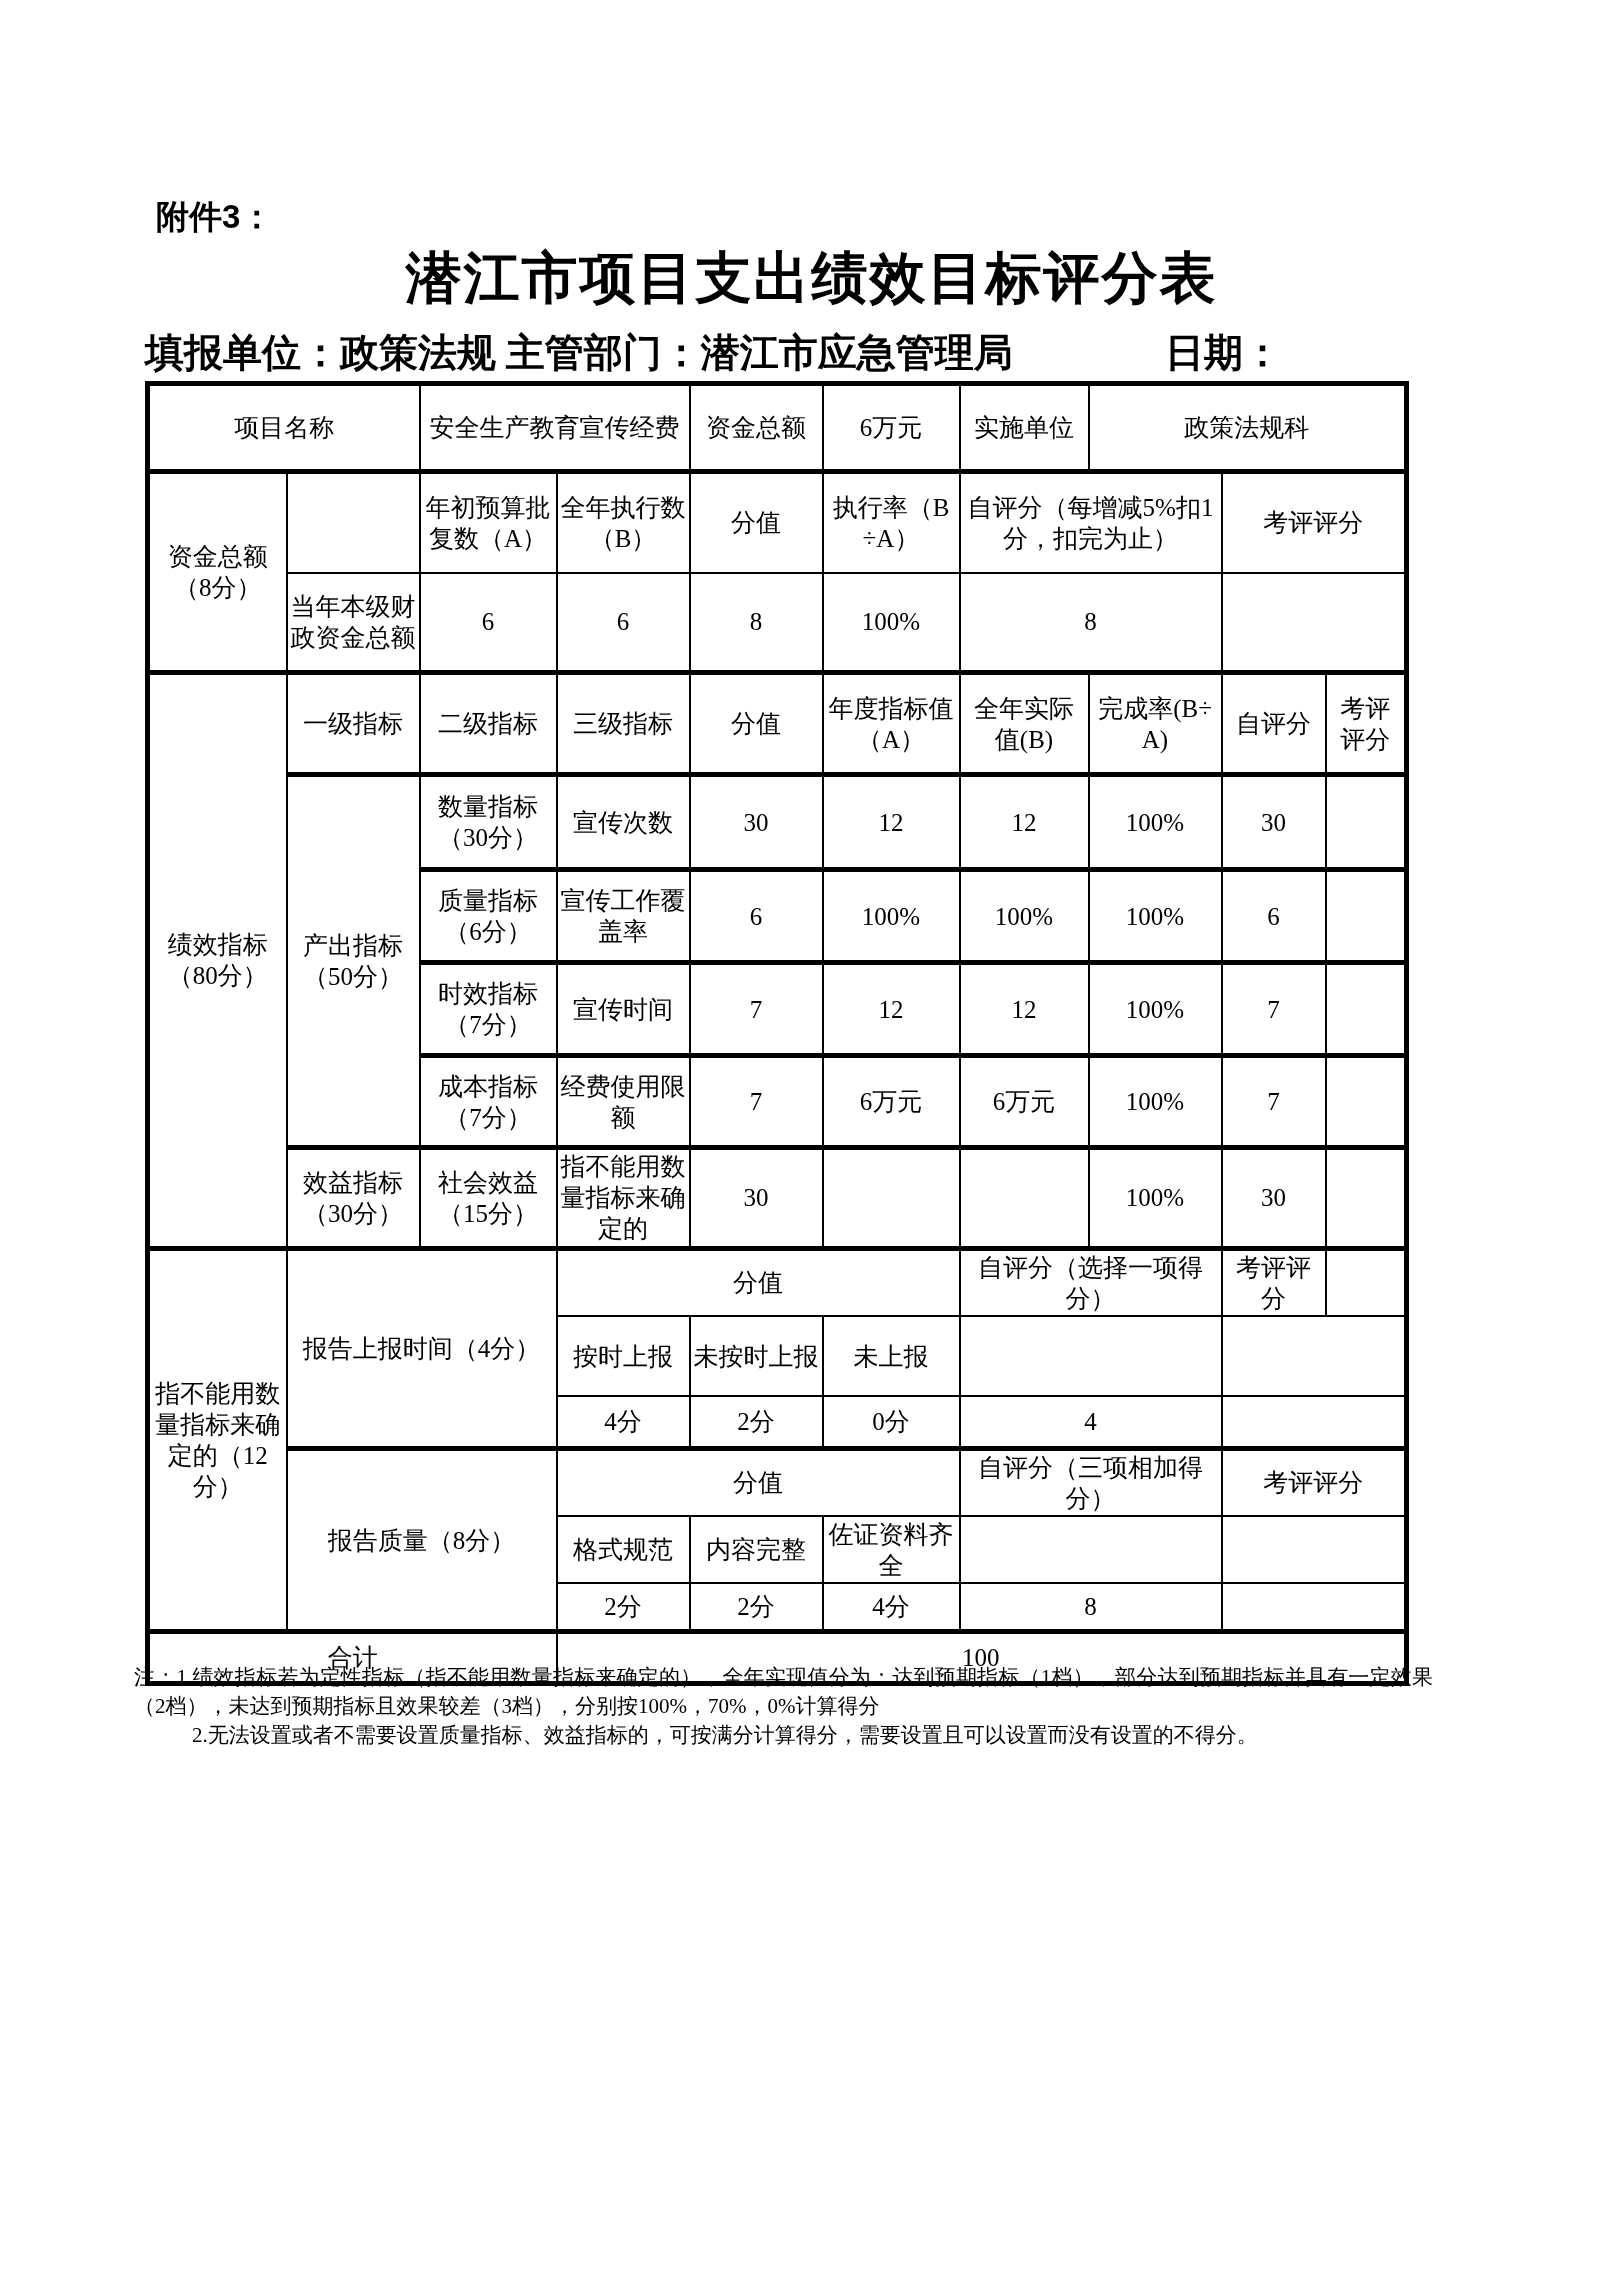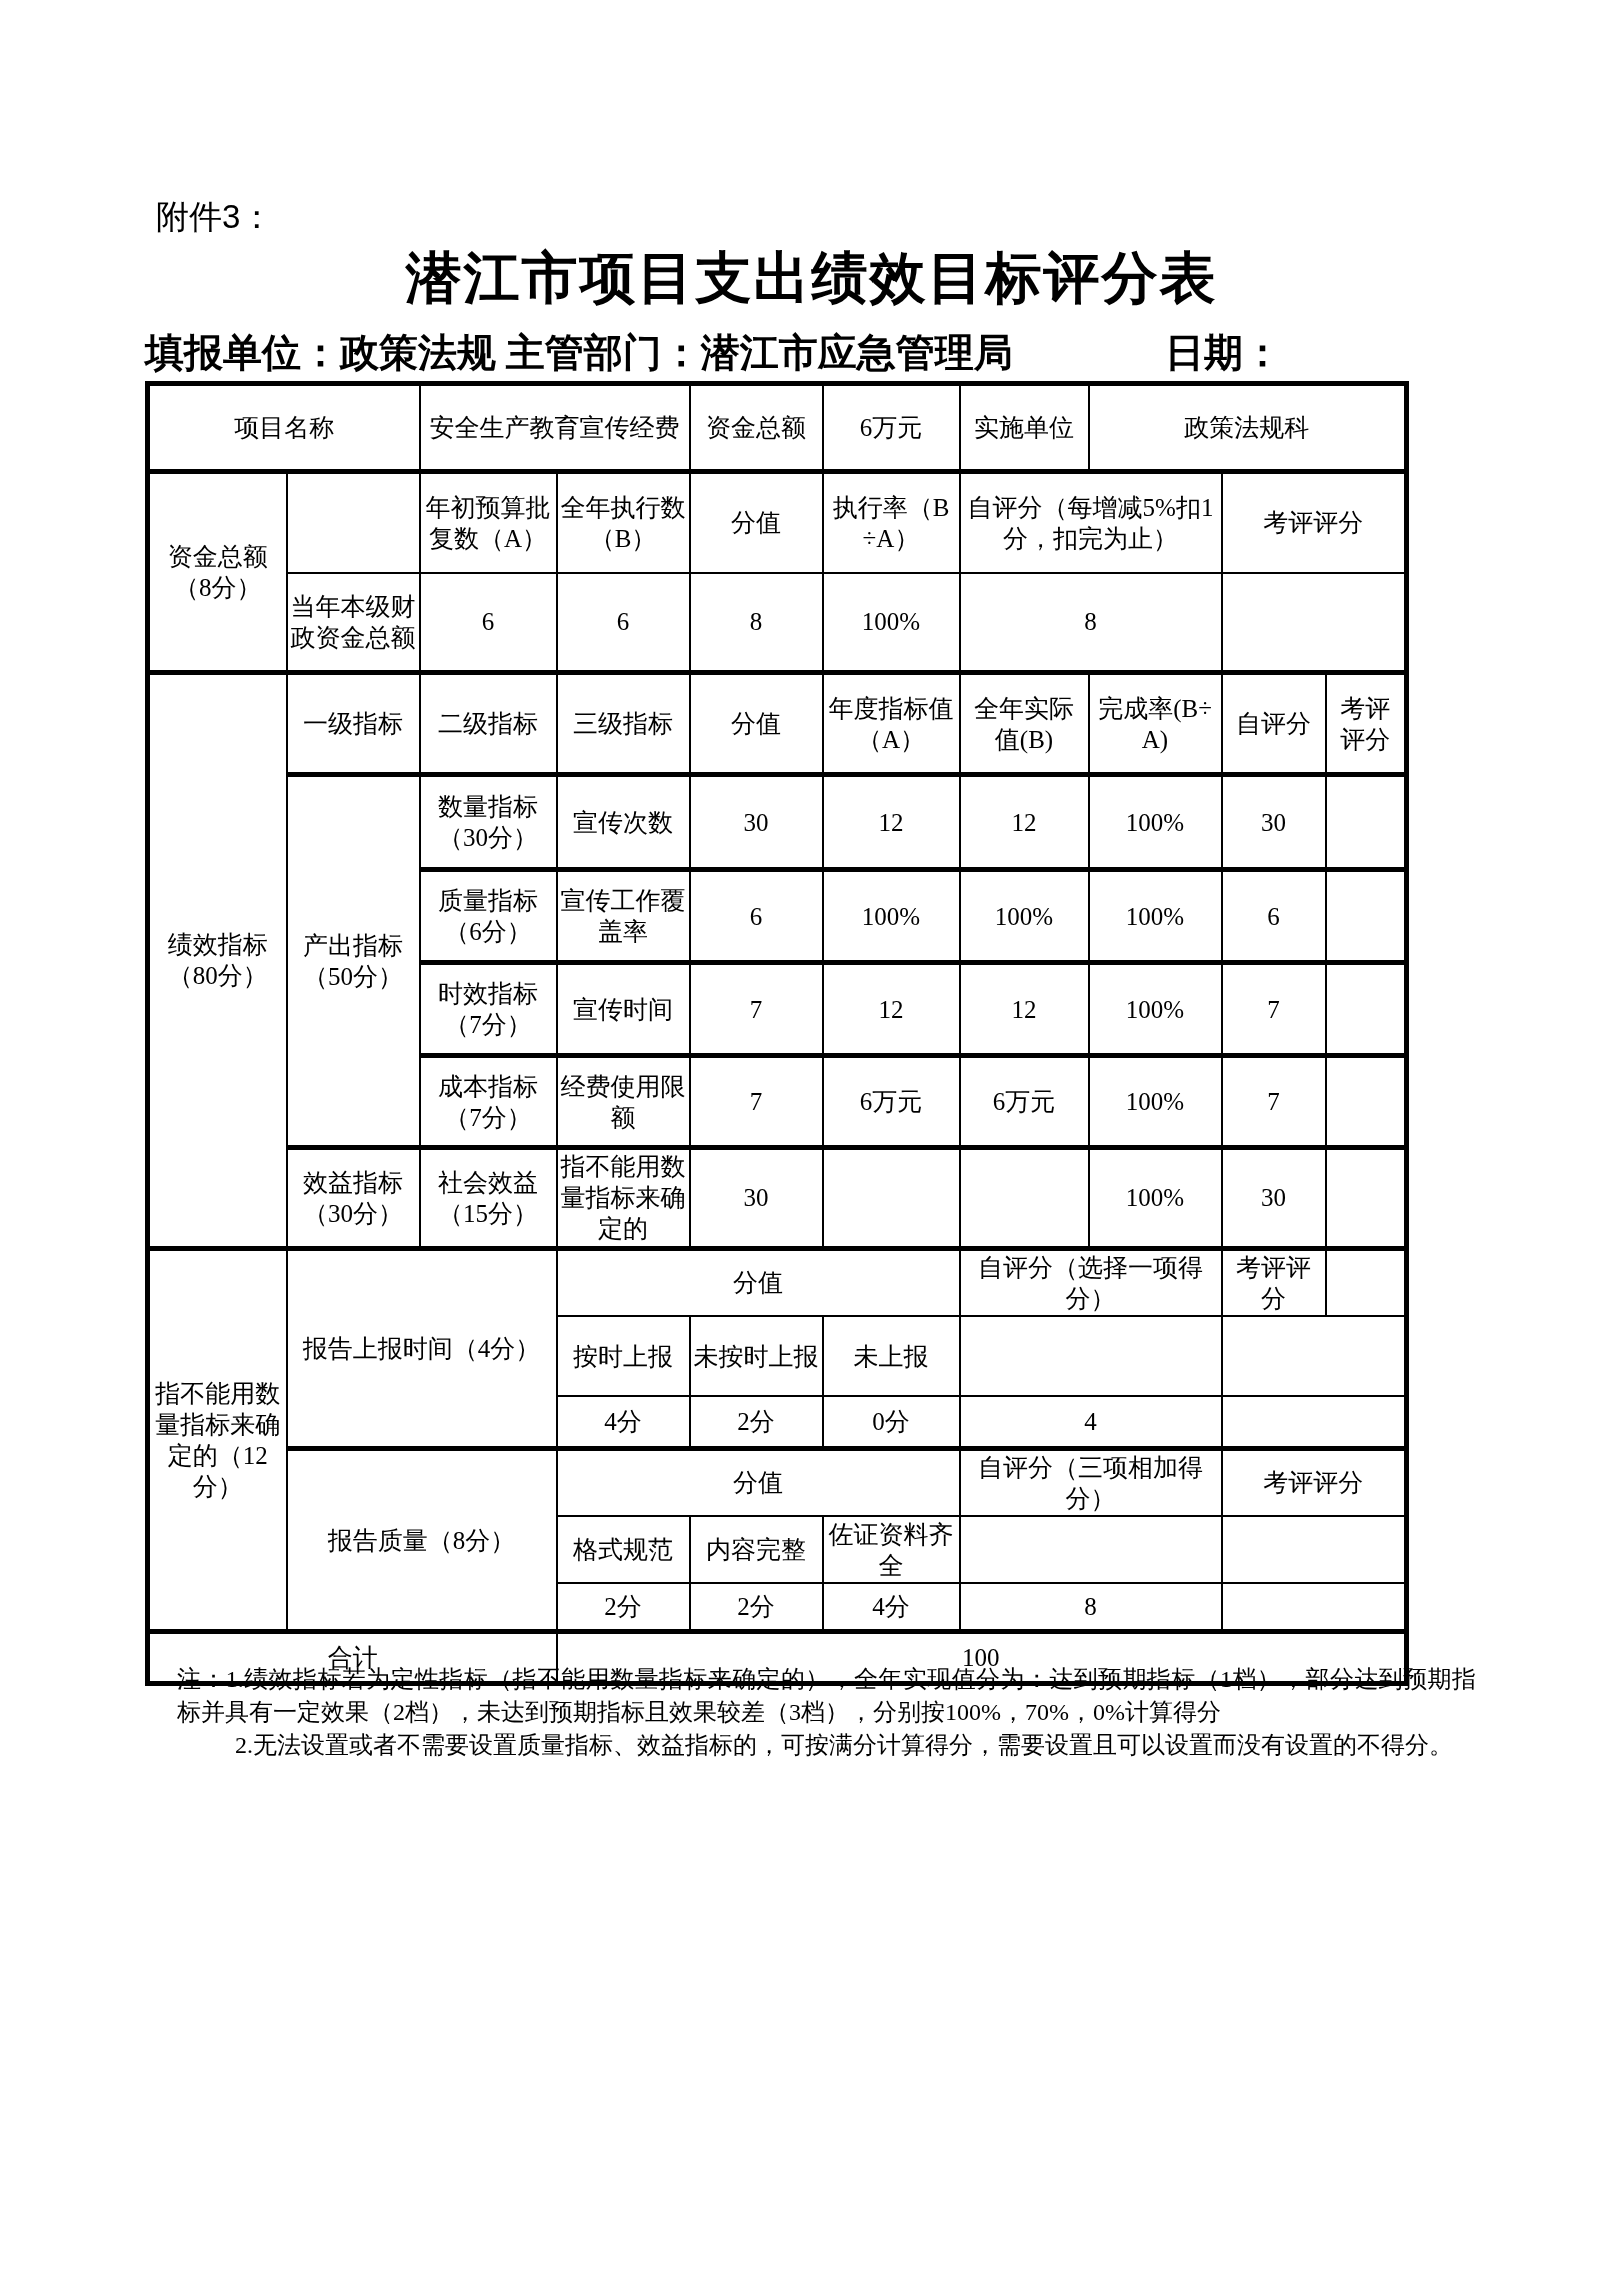--- a/index.html
+++ b/index.html
@@ -5,21 +5,21 @@
   html,body { margin:0; padding:0; }
   body {
     width:1623px; height:2295px;
     background:#ffffff; color:#000000;
     font-family:"Liberation Serif","DejaVu Serif",serif;
     position:relative;
   }
   .attachment {
     position:absolute; left:156px; top:195px;
     font-family:"Liberation Sans","DejaVu Sans",sans-serif;
-    font-weight:normal; font-size:33px;
+    font-weight:bold; font-size:33px;
   }
   .doc-title {
     position:absolute; left:0; width:1623px; top:241px;
     text-align:center; font-size:56px; font-weight:bold; letter-spacing:2px;
   }
   .form-info {
     position:absolute; left:145px; top:326px; width:1259px;
     font-size:39px; font-weight:bold; white-space:nowrap;
   }
   .form-info .date { position:absolute; left:1020px; top:0; }
@@ -37,21 +37,21 @@
     position:relative;
   }
   tr.thick > td { border-top-width:5.9px; }
   .dots {
     position:absolute; bottom:-9.2px; left:0; right:0;
     text-align:center; font-size:26px; font-weight:bold;
     letter-spacing:3.3px; line-height:1; z-index:2;
   }
   .notes {
     position:absolute; left:134px; top:1663px; width:1299px;
-    font-size:24px; line-height:1.38; text-align:justify;margin-left:43px;
+    font-size:21px; line-height:1.38; text-align:justify;
   }
   .notes p { margin:0; }
   .notes p.note2 { text-indent:58px; }
 </style>
 </head>
 <body>
 
 <div>
 
   <div class="attachment">附件3：</div>

